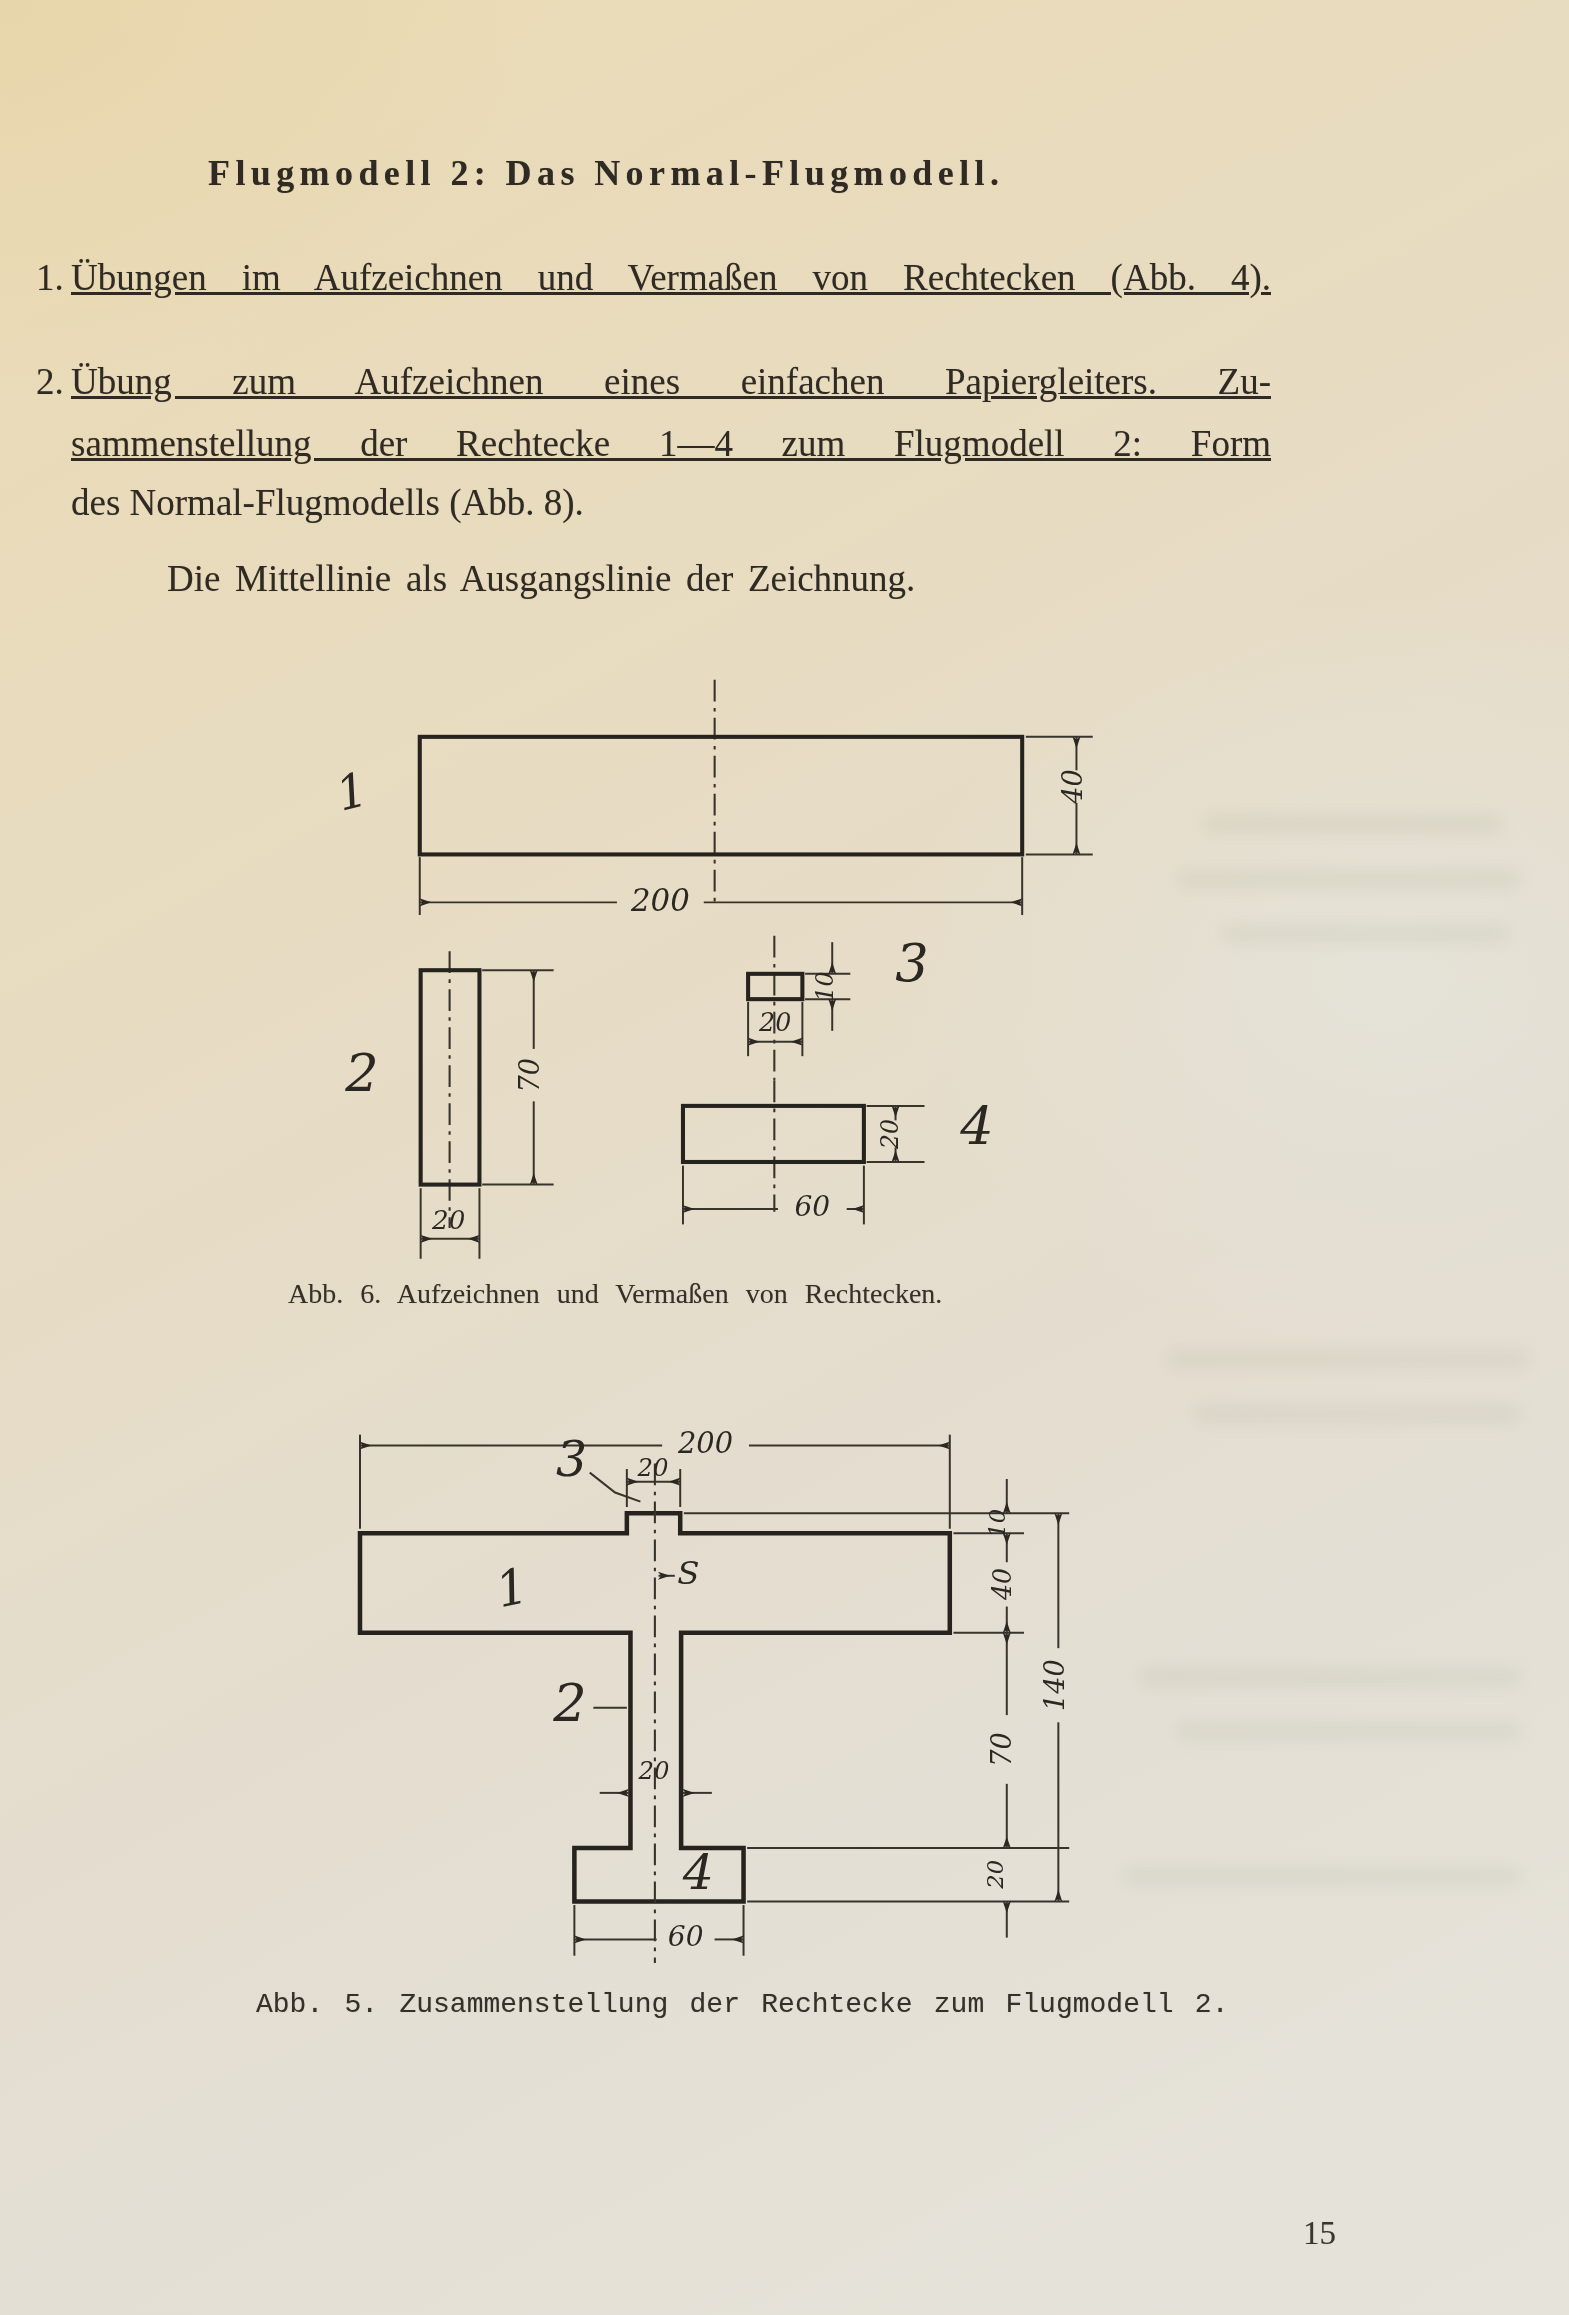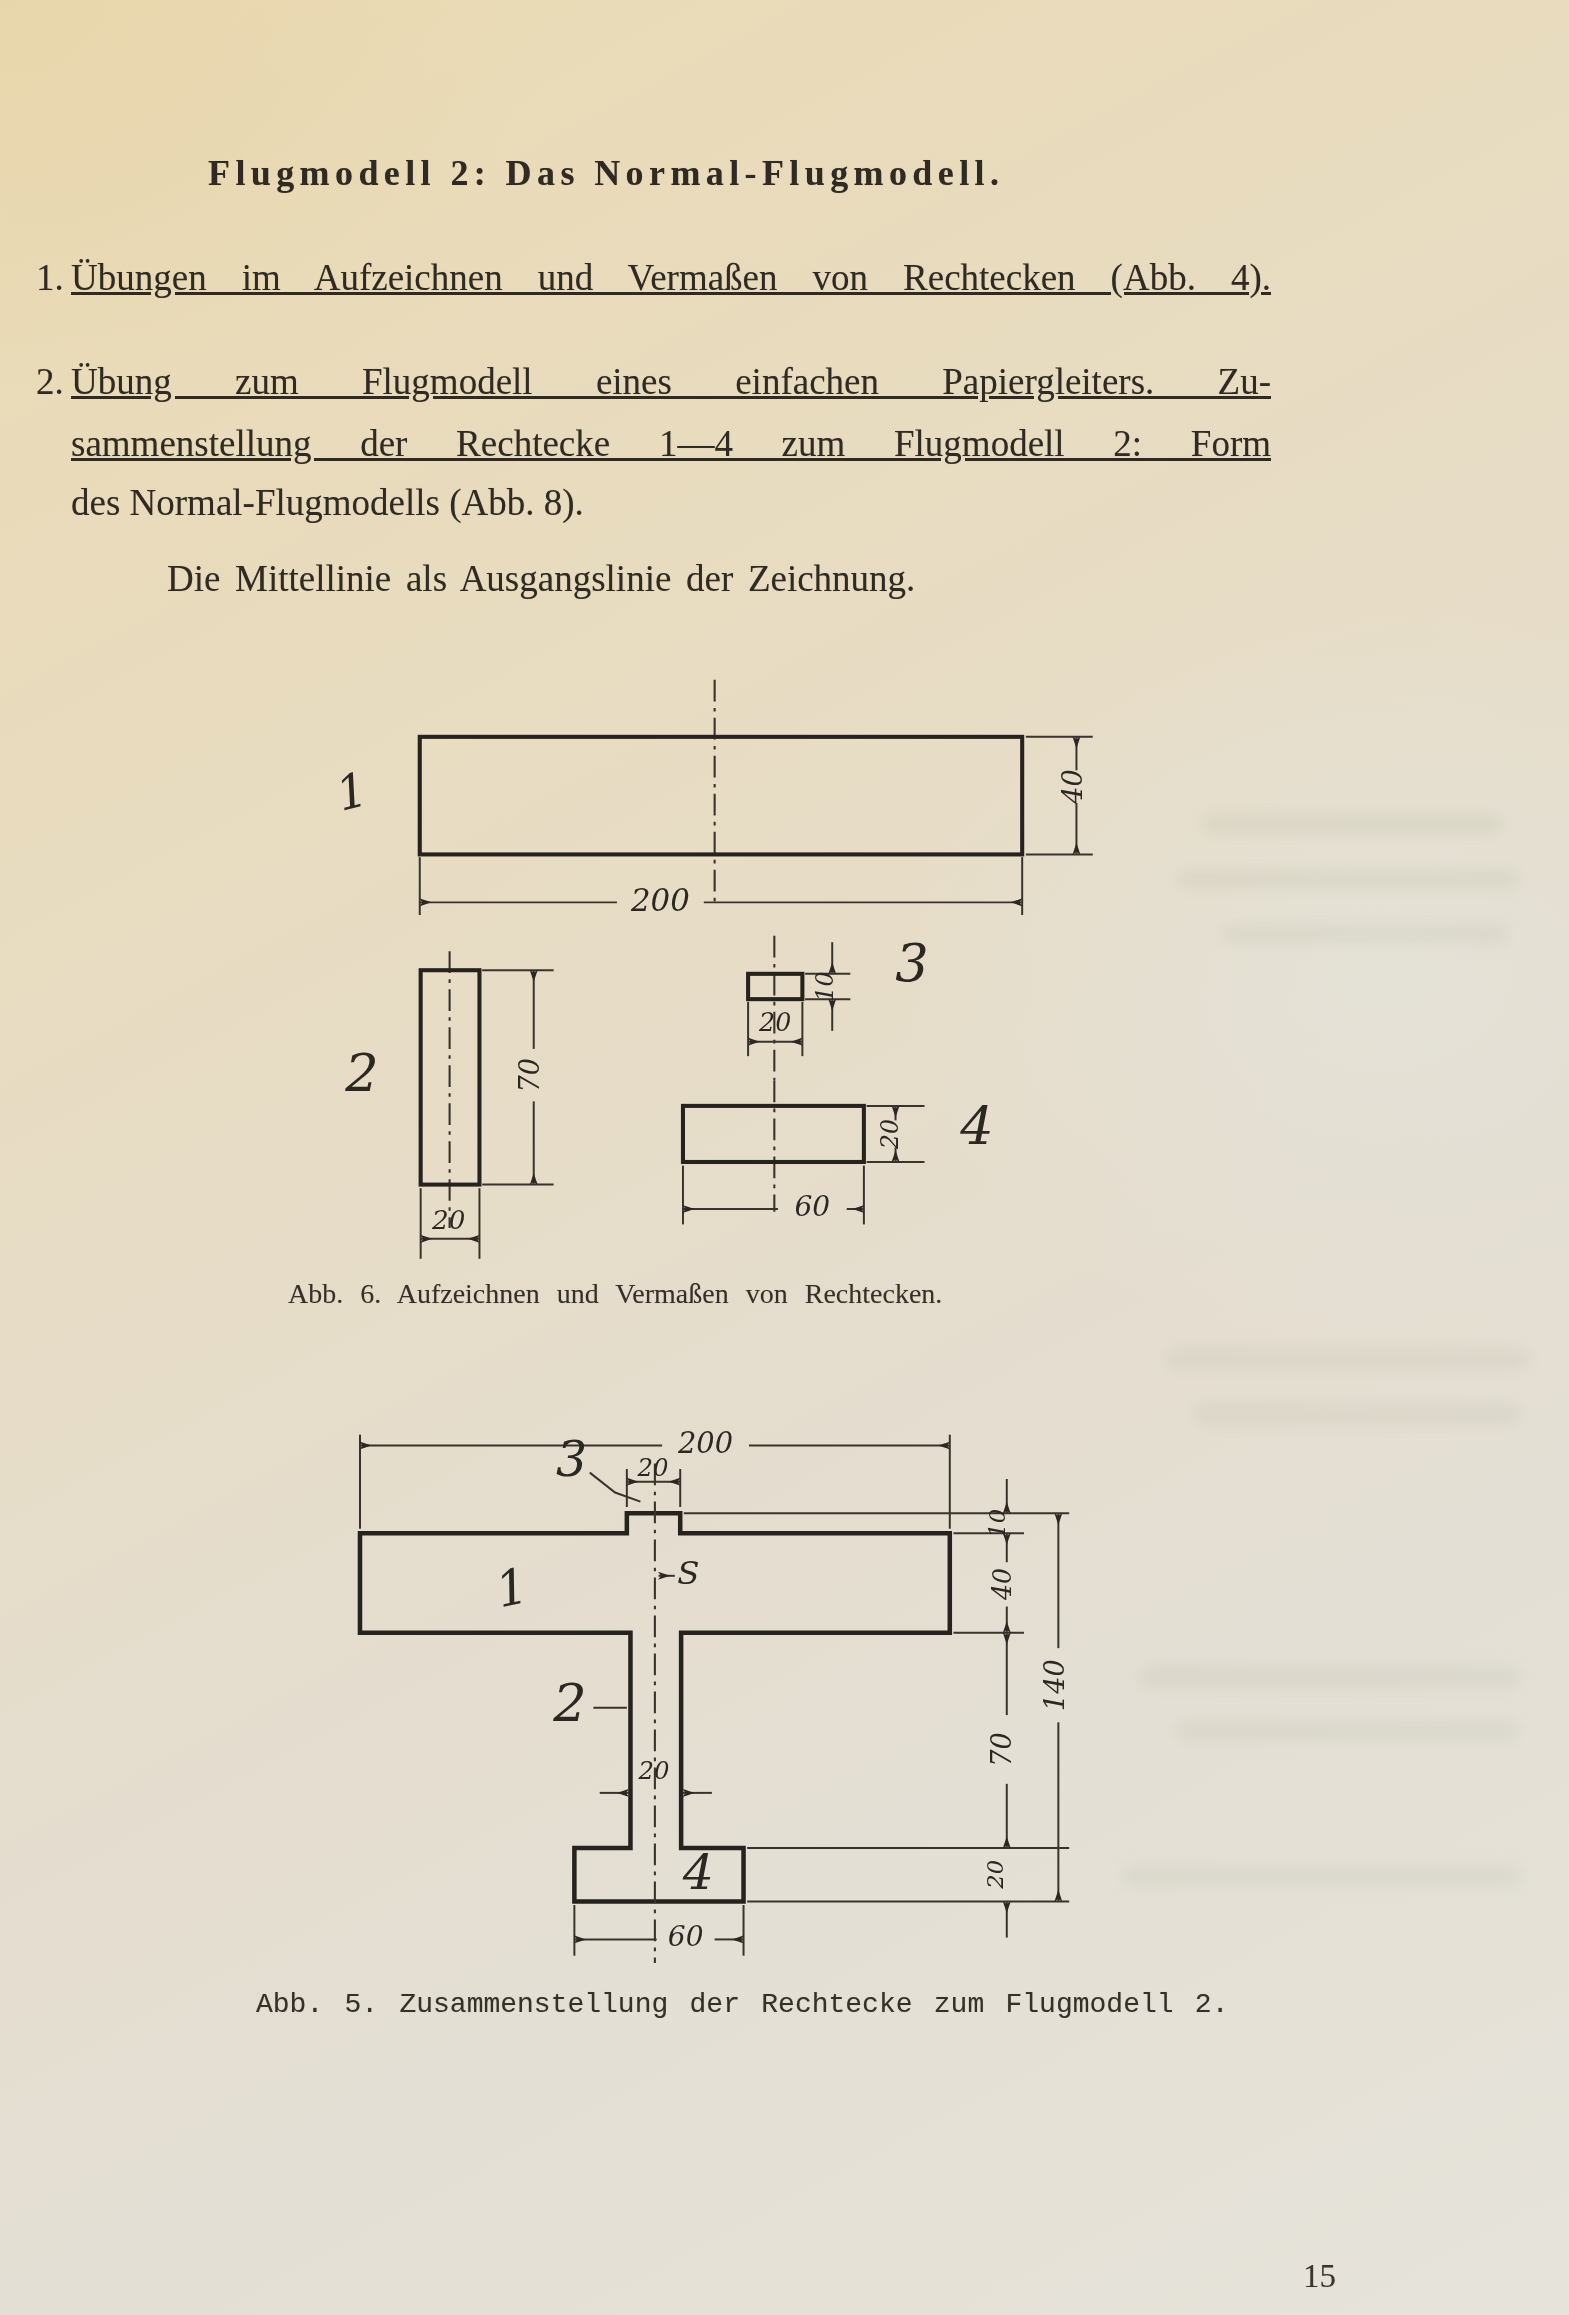--- a/index.html
+++ b/index.html
@@ -9,21 +9,21 @@
     background:
       radial-gradient(ellipse 814px 633px at 88% 42%, rgba(228,231,226,0.50), rgba(228,231,226,0) 60%),
       radial-gradient(ellipse 995px 724px at 0% 0%, rgba(226,205,160,0.45), rgba(226,205,160,0) 55%),
       linear-gradient(152deg,#ecdcb4 0%, #e9dbba 16%, #e7dcc4 38%, #e4ddcf 60%, #e4e0d6 78%, #e6e3da 100%);
   }
   .txt{position:absolute;color:#2f2b24;text-shadow:0 0 0.9px rgba(70,58,34,0.28);white-space:nowrap;line-height:1.2;}
   .just{white-space:normal;text-align:justify;text-align-last:justify;text-decoration:underline;}
   .title{font-size:36px;font-weight:bold;letter-spacing:5.4px;}
   .body40{font-size:37px;}
   .caption{font-size:28px;color:#35312a;}
-  .pagenum{font-size:33px;color:#3a362f;margin-top:43px;}
+  .pagenum{font-size:33px;color:#3a362f;}
   .ghost{position:absolute;filter:blur(7.2px);background:rgba(128,138,108,0.10);border-radius:9px;}
   svg{position:absolute;overflow:visible;}
   svg .shape{fill:none;stroke:#26231e;stroke-width:5;stroke-linejoin:miter;}
   svg .box{fill:none;stroke:#26231e;stroke-width:4.5;}
   svg .dim{stroke:#38342c;stroke-width:2.2;fill:none;}
   svg .cl{stroke:#38342c;stroke-width:2.3;fill:none;stroke-dasharray:24 7 4 7;}
   svg .hw{font-family:"DejaVu Serif",serif;font-style:italic;fill:#2b2823;text-anchor:middle;dominant-baseline:middle;}
 </style>
 </head>
 <body>
@@ -38,21 +38,21 @@
   <div class="ghost" style="left:1140px;top:1667px;width:380px;height:20px;"></div>
   <div class="ghost" style="left:1176px;top:1722px;width:344px;height:18px;"></div>
   <div class="ghost" style="left:1122px;top:1867px;width:398px;height:18px;"></div>
 
   <div class="txt title" style="left:208px;top:152px;">Flugmodell 2: Das Normal-Flugmodell.</div>
 
   <div class="txt body40" style="left:36px;top:256px;">1.</div>
   <div class="txt body40 just" style="left:71px;top:256px;width:1200px;">Übungen im Aufzeichnen und Vermaßen von Rechtecken (Abb. 4).</div>
 
   <div class="txt body40" style="left:36px;top:360px;">2.</div>
-  <div class="txt body40 just" style="left:71px;top:360px;width:1200px;">Übung zum Flugmodell eines einfachen Papiergleiters. Zu-</div>
+  <div class="txt body40 just" style="left:71px;top:360px;width:1200px;">Übung zum Aufzeichnen eines einfachen Papiergleiters. Zu-</div>
   <div class="txt body40 just" style="left:71px;top:422px;width:1200px;">sammenstellung der Rechtecke 1—4 zum Flugmodell 2: Form</div>
   <div class="txt body40" style="left:71px;top:481px;">des Normal-Flugmodells (Abb. 8).</div>
 
   <div class="txt body40" style="left:167px;top:557px;word-spacing:5.4px;">Die Mittellinie als Ausgangslinie der Zeichnung.</div>
 
   <svg style="left:208px;top:669px;" width="959" height="597" viewBox="0 0 1060 660">
     <defs>
       <marker id="ah4" viewBox="0 0 12 9" refX="11" refY="4.5" markerWidth="15" markerHeight="11" orient="auto-start-reverse" markerUnits="userSpaceOnUse">
         <path d="M0.5,4.5 L11.5,0.8 L8.6,4.5 L11.5,8.2 Z" fill="#2b2823"></path>
       </marker>

